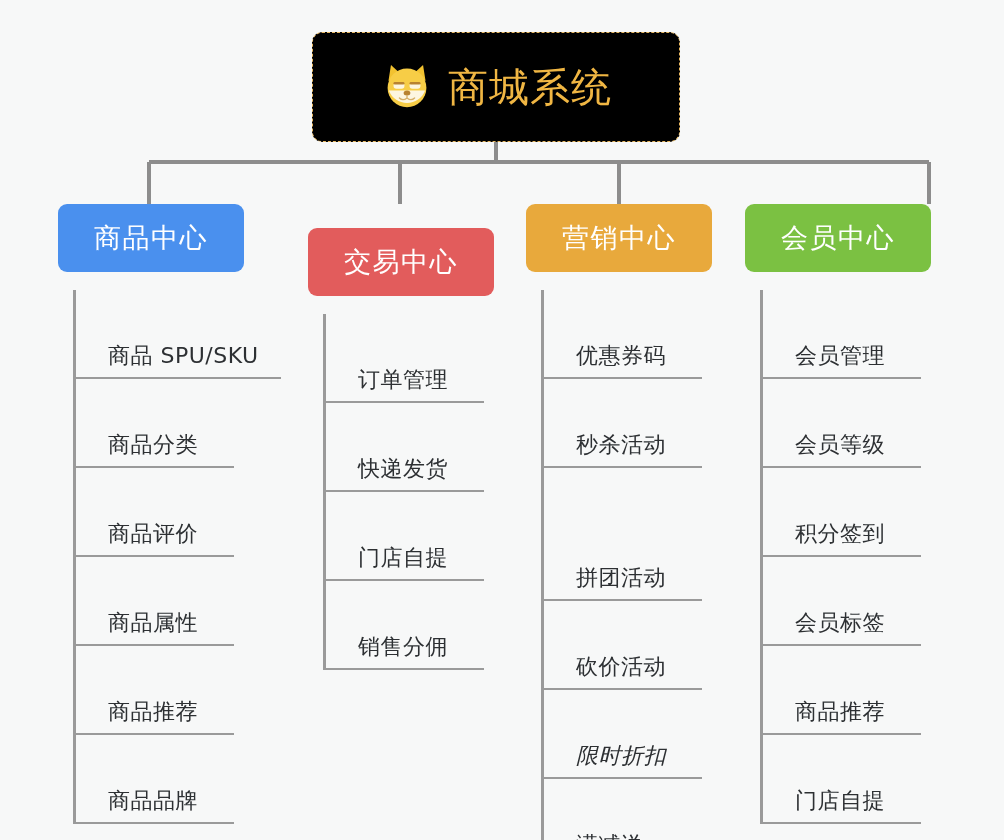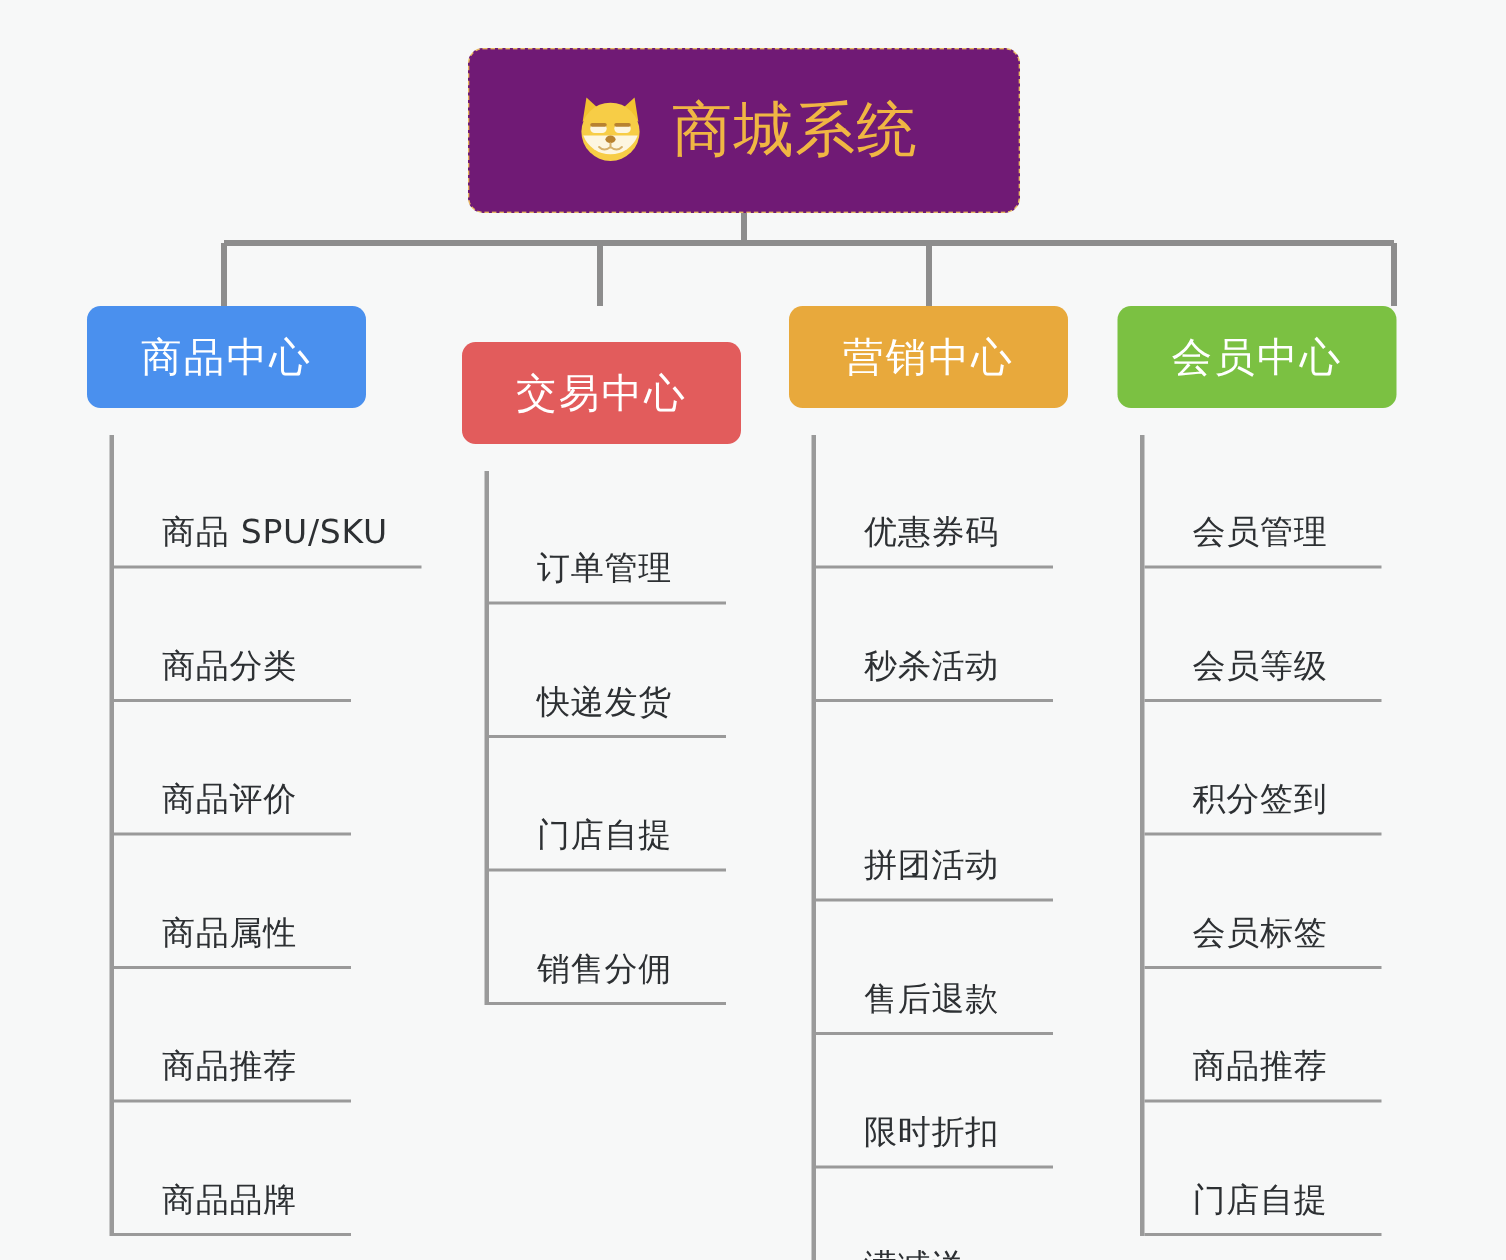--- a/index.html
+++ b/index.html
@@ -123,21 +123,21 @@
     padding: 0 0 10px 32px;
     white-space: nowrap;
     letter-spacing: 0.5px;
   }
 </style>
 </head>
 <body style="background: rgb(247, 248, 248);">
 
 <div id="mindmap" style="background: rgb(247, 248, 248);">
 
-  <div class="root-node" style="border-color: rgb(232, 184, 98); background: #701a75;">
+  <div class="root-node" style="border-color: rgb(232, 184, 98); background: #000000;">
     <svg class="root-icon" viewBox="0 0 64 64">
 
       <path d="M13 6 L10 25 L24 16 Z" fill="#f2c230"></path>
       <path d="M51 6 L54 25 L40 16 Z" fill="#f2c230"></path>
 
       <circle cx="32" cy="33" r="23" fill="#f7cd46"></circle>
 
       <path d="M10.5 36 a23 23 0 0 0 43 0 Z" fill="#fdf6e0"></path>
 
       <rect x="16" y="27" width="13" height="7" rx="3.5" fill="#fdf6e0"></rect>
@@ -225,23 +225,23 @@
         <div class="leaf-item" style="border-bottom-color: rgb(154, 154, 154);">
           <span class="leaf-label" style="color: rgb(45, 48, 51);">优惠券码</span>
         </div>
         <div class="leaf-item" style="border-bottom-color: rgb(154, 154, 154);">
           <span class="leaf-label" style="color: rgb(45, 48, 51);">秒杀活动</span>
         </div>
         <div class="leaf-item" style="border-bottom-color: rgb(154, 154, 154); margin-top: 44px;">
           <span class="leaf-label" style="color: rgb(45, 48, 51);">拼团活动</span>
         </div>
         <div class="leaf-item" style="border-bottom-color: rgb(154, 154, 154);">
-          <span class="leaf-label" style="color: rgb(45, 48, 51);">售后退款</span>
-        </div>
-        <div class="leaf-item" style="border-bottom-color: rgb(154, 154, 154);">
+          <span class="leaf-label" style="color: rgb(45, 48, 51);">砍价活动</span>
+        </div>
+        <div class="leaf-item" style="border-bottom-color: rgb(154, 154, 154); font-style: italic;">
           <span class="leaf-label" style="color: rgb(45, 48, 51);">限时折扣</span>
         </div>
         <div class="leaf-item narrow" style="border-bottom-color: rgb(154, 154, 154);">
           <span class="leaf-label" style="color: rgb(45, 48, 51);">满减送</span>
         </div>
       </div>
     </div>
 
     <div class="column col-3">
       <div class="cat-box" style="background: rgb(123, 193, 66); text-align: right;">

